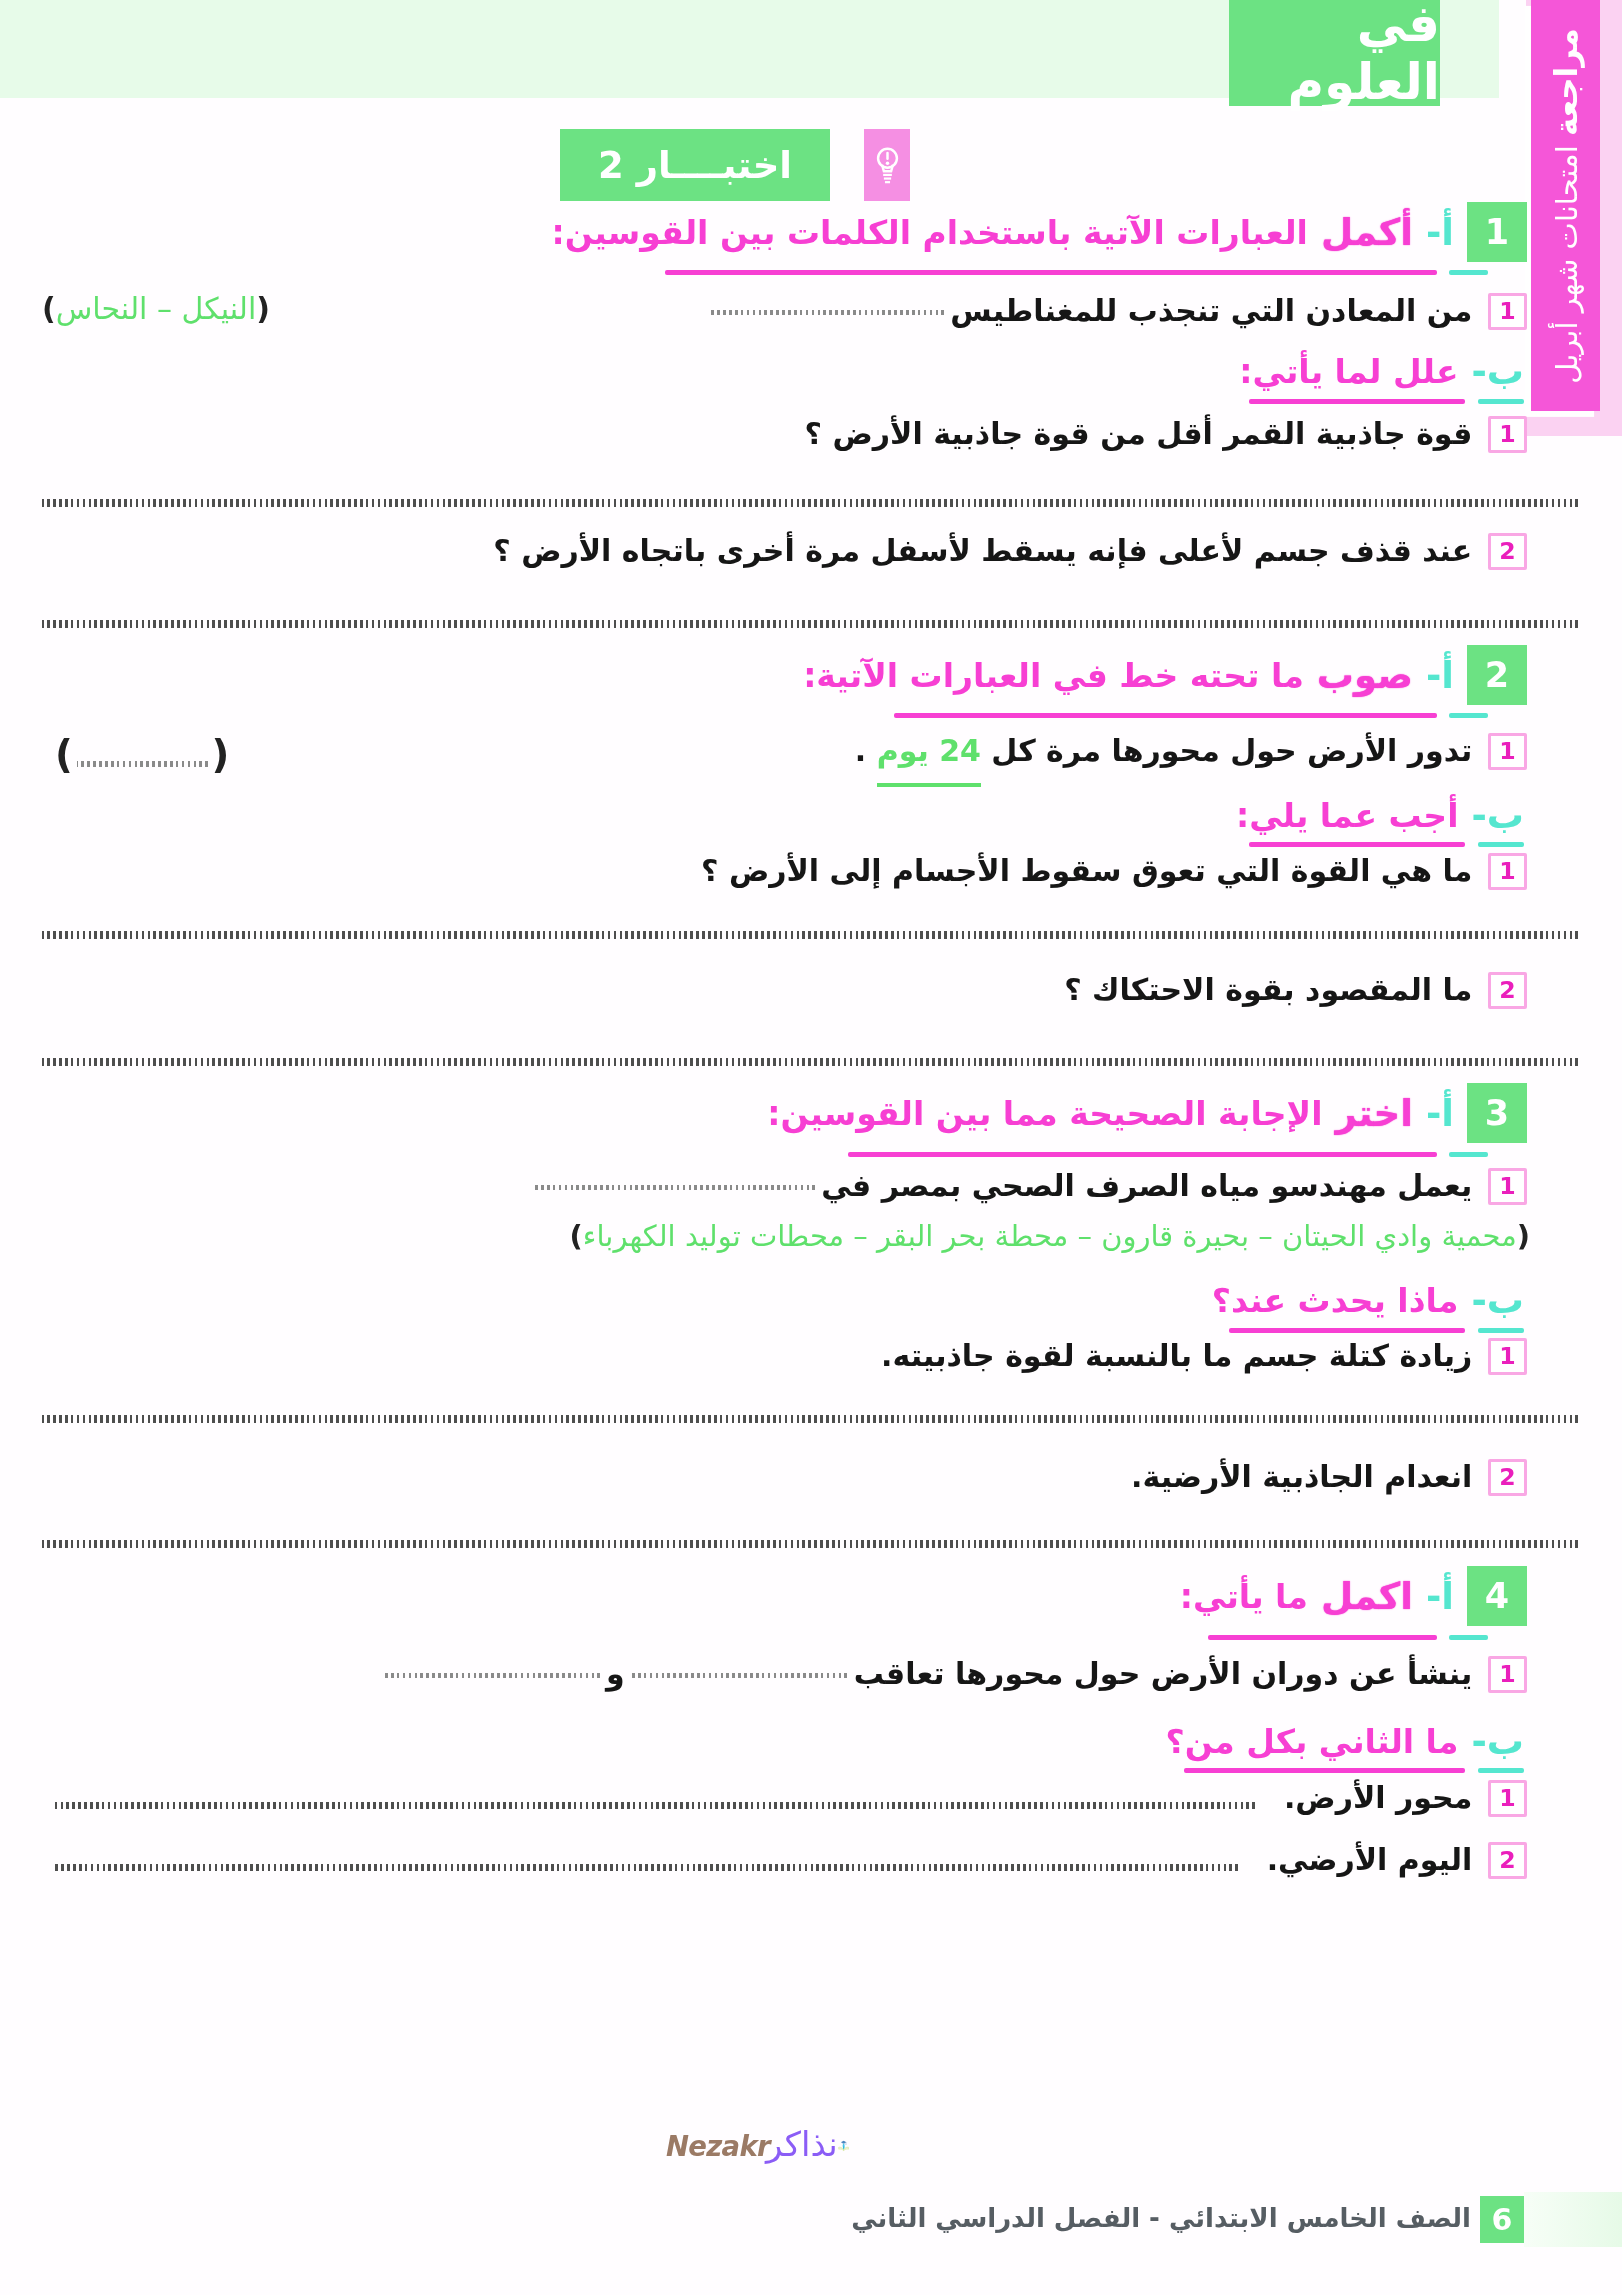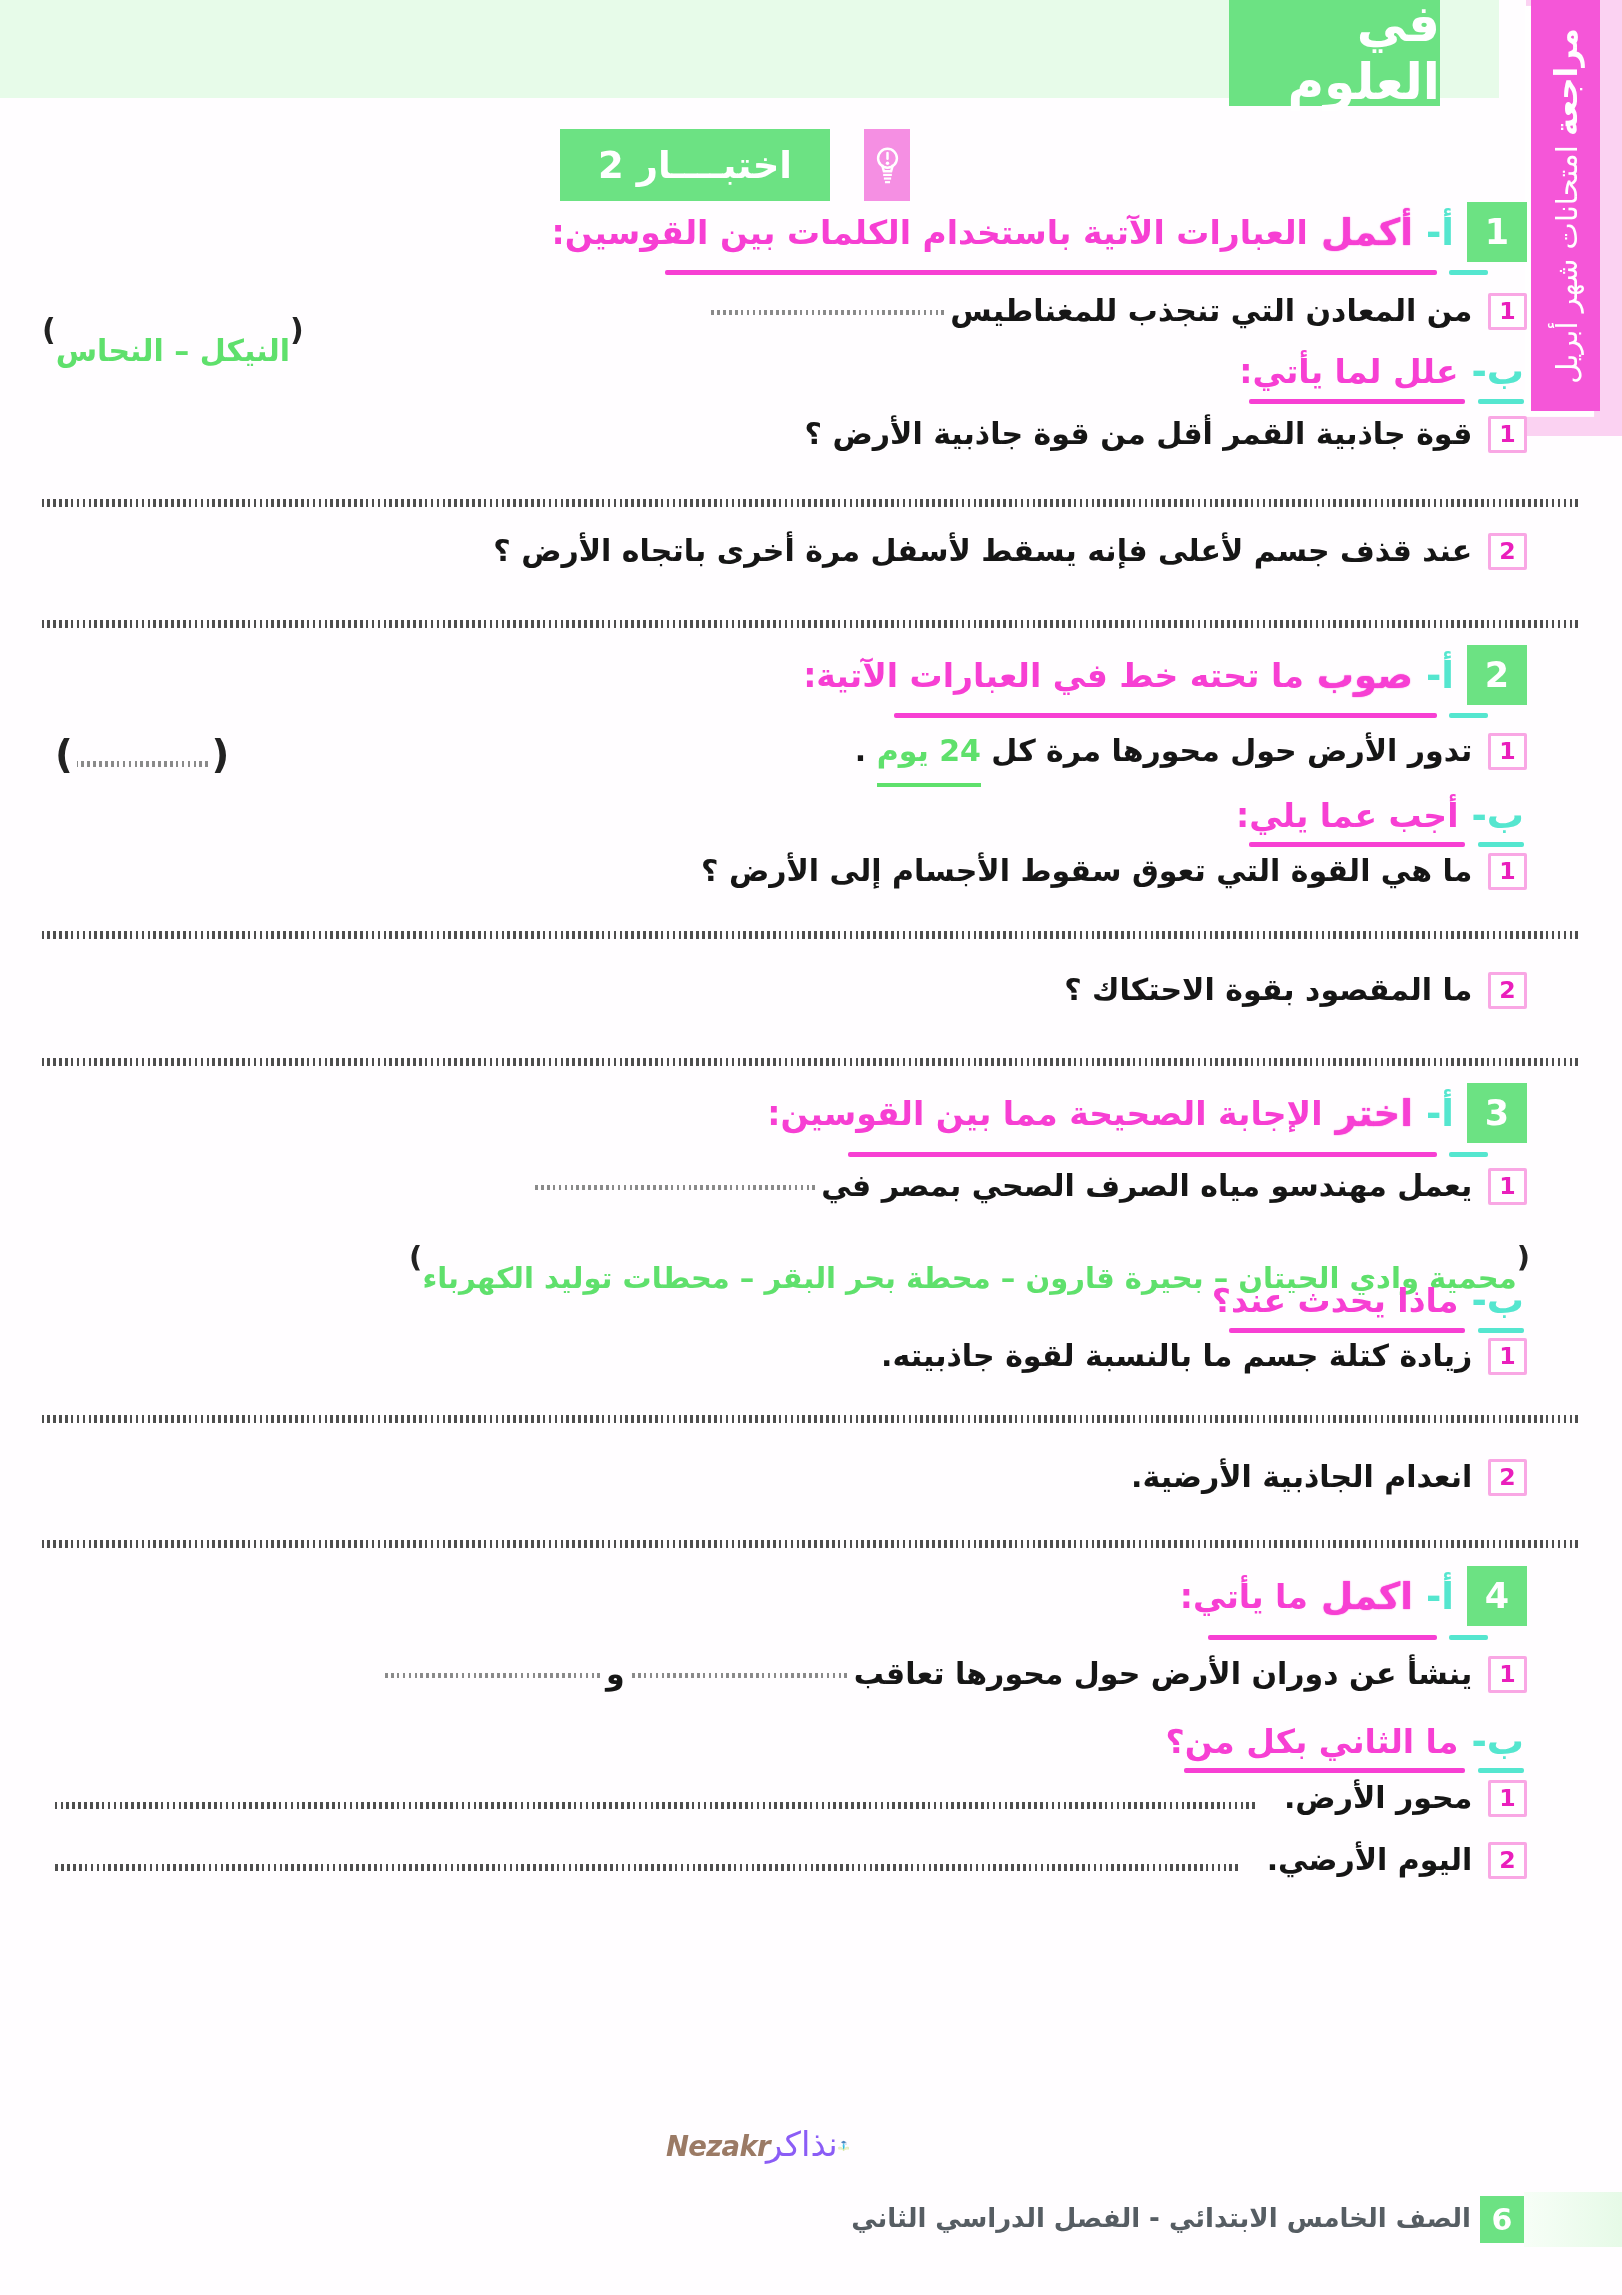--- a/index.html
+++ b/index.html
@@ -48,21 +48,21 @@
   .item{position:absolute;display:flex;align-items:flex-start;gap:15.7px;font-size:30px;font-weight:bold;
     color:var(--ink);line-height:1.35;}
   .i-badge{min-width:39px;height:37px;border:3.3px solid #f9a7e4;color:#ea1fbc;font-size:23.6px;font-weight:bold;
     display:flex;align-items:center;justify-content:center;border-radius:2px;background:#fff;margin-top:2px;flex:none;}
   .itext{max-width:1243px;}
   .dotted{position:absolute;height:7.9px;background:repeating-linear-gradient(to left,#4e4e4e 0 2.6px,transparent 2.6px 5.9px);}
   .dl{display:inline-block;height:5.9px;background:repeating-linear-gradient(to left,#8a8a8a 0 2.6px,transparent 2.6px 5.9px);
     vertical-align:middle;margin:0 6.5px;}
   .fill-dots{flex:1;height:7.2px;background:repeating-linear-gradient(to left,#4e4e4e 0 2.6px,transparent 2.6px 5.9px);
     align-self:flex-end;margin:0 13px 9.2px 13px;}
-  .green-answer{color:var(--ans-green);font-weight:bold;margin-top:42px;}
+  .green-answer{color:var(--ans-green);font-weight:normal;}
   .u-green{color:var(--ans-green);border-bottom:4.6px solid var(--ans-green);padding-bottom:15px;text-align:center;}
   .paren{color:#222;font-weight:bold;}
   .blank-paren{position:absolute;display:flex;align-items:center;font-size:39px;color:#222;font-weight:bold;}
   
   .footer-strip{position:absolute;right:0;top:2192px;width:98px;height:55px;
     background:linear-gradient(to left,#e6fae7,#f7fef7);}
   .page-badge{position:absolute;left:1481px;top:2196px;width:44px;height:47px;background:var(--green);
     color:#fff;font-size:30px;font-weight:bold;display:flex;align-items:center;justify-content:center;}
   .grade-line{position:absolute;right:151px;top:2203px;font-size:26px;font-weight:bold;color:#565d63;white-space:nowrap;}
   .logo{position:absolute;left:667px;top:2081px;width:183px;display:flex;flex-direction:row;align-items:center;}

